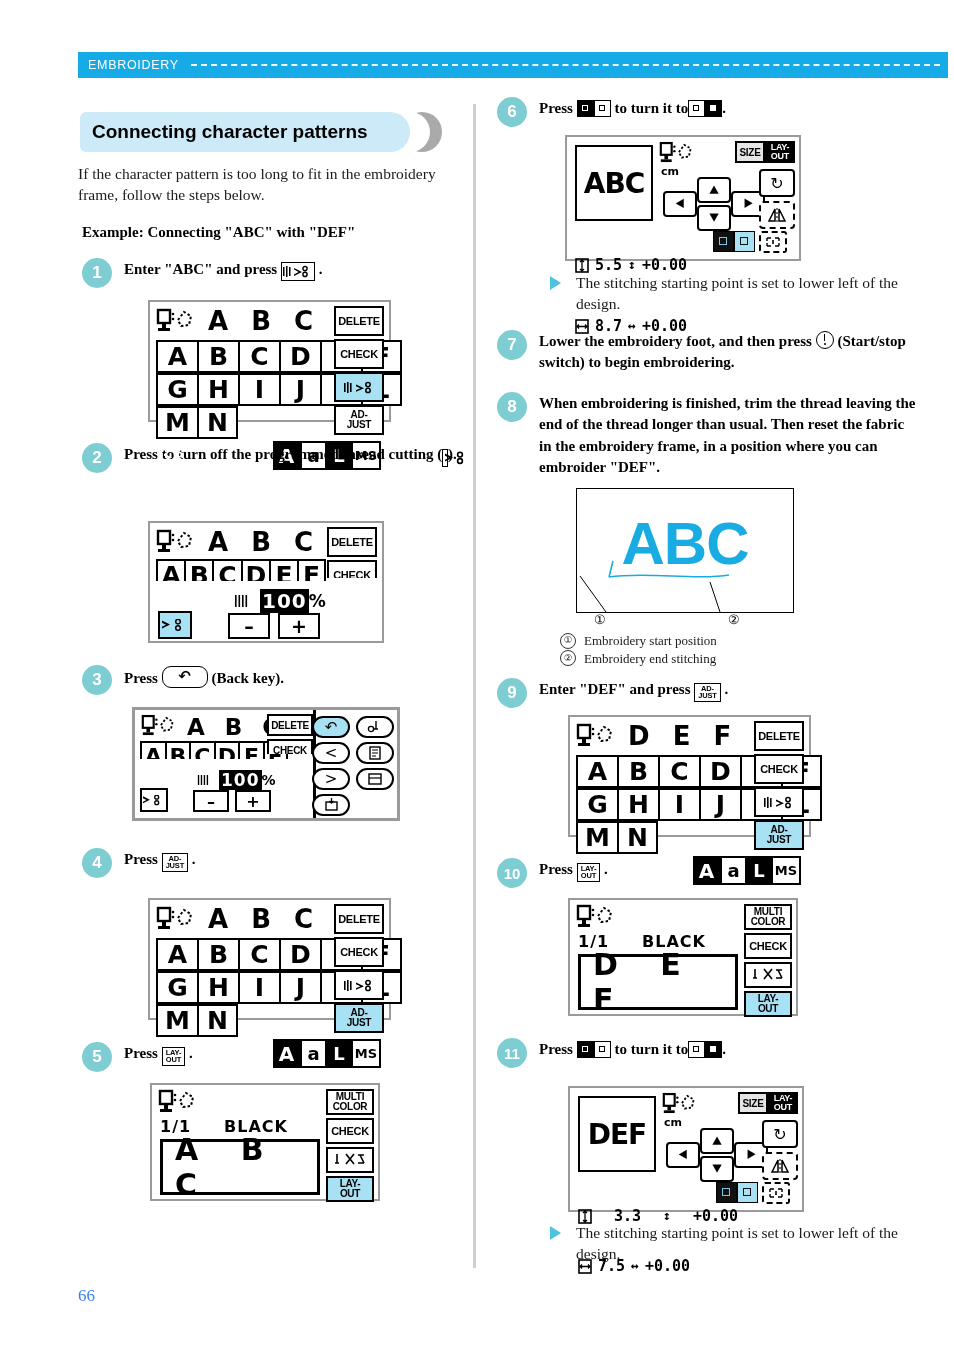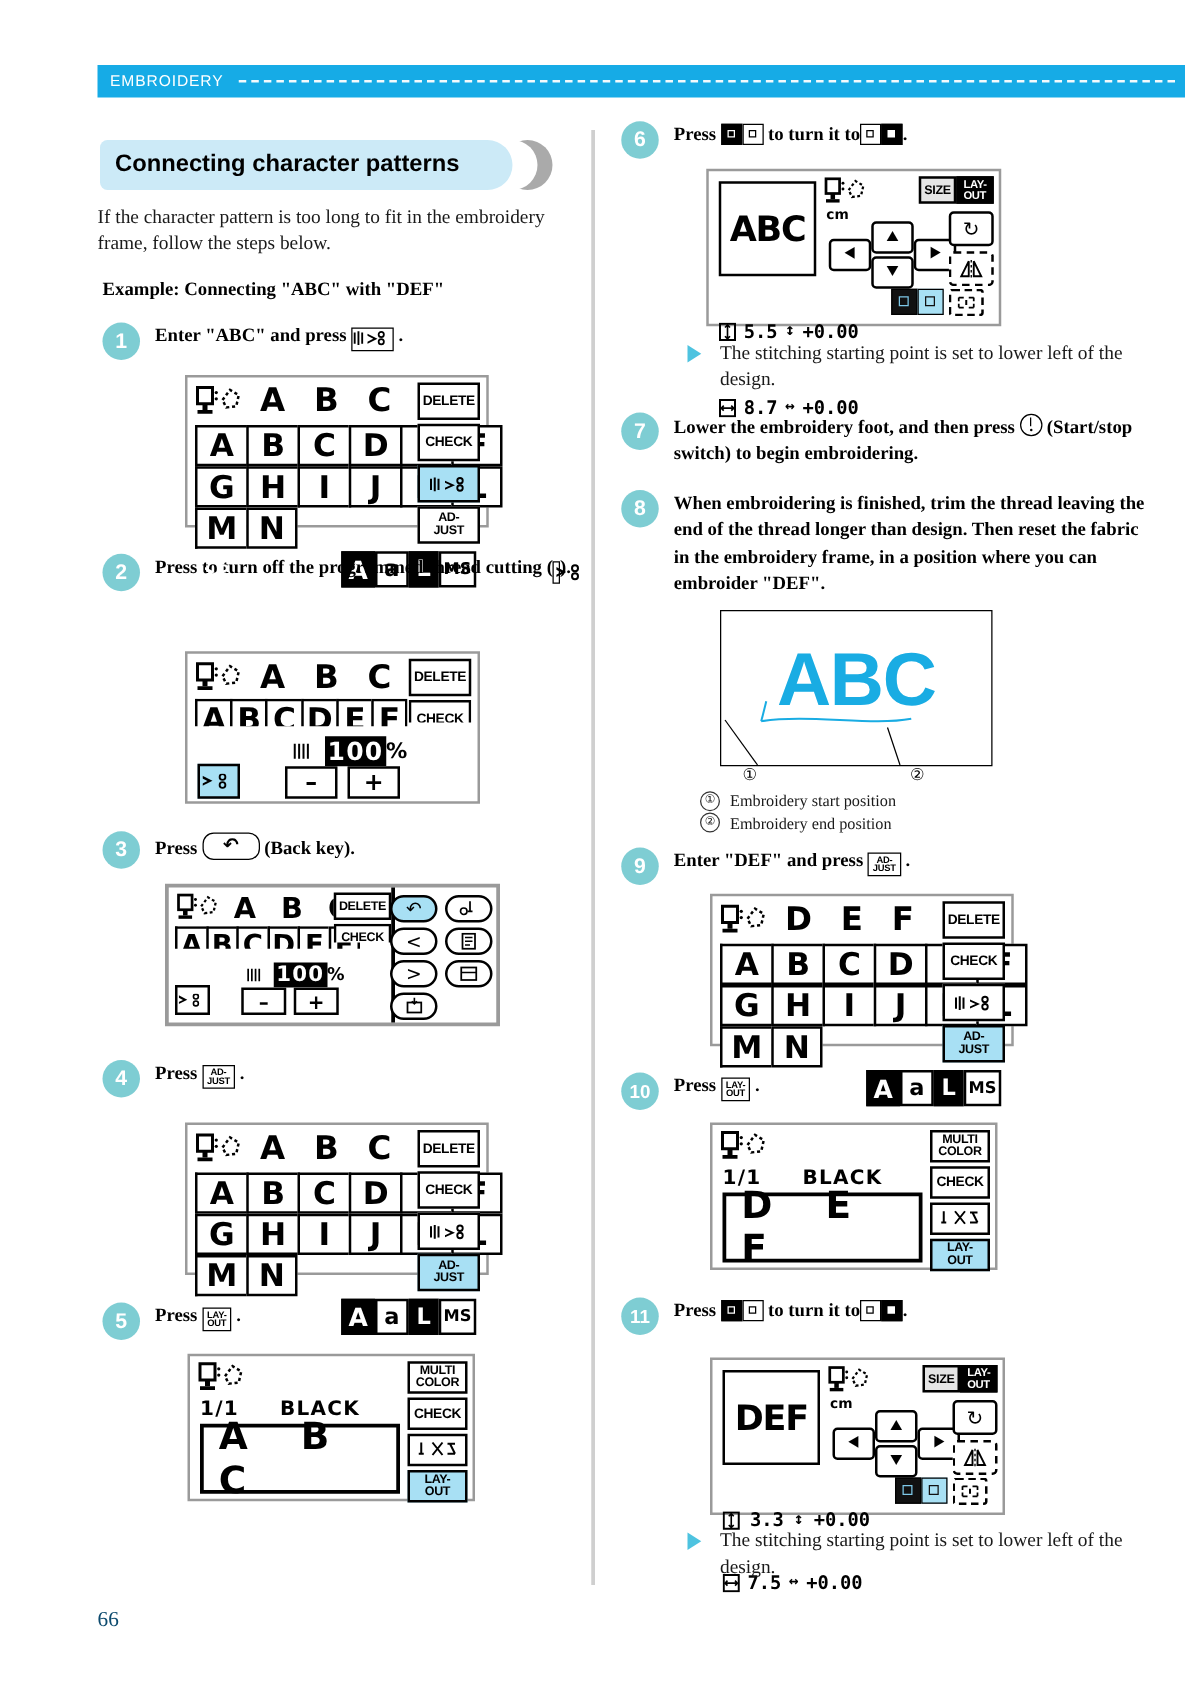--- a/index.html
+++ b/index.html
@@ -255,21 +255,21 @@
   }
   .callouts{position:absolute;left:560px;top:612px;width:300px;}
   .co-line{font-size:13px;color:#1a1a1a;line-height:1.35;display:flex;align-items:center;}
   .circ{
     display:inline-flex;width:14px;height:14px;border:1.2px solid #333;border-radius:50%;
     align-items:center;justify-content:center;font-size:9.5px;margin-right:8px;flex:none;color:#222;
     font-family:"Liberation Sans",sans-serif;
   }
 
   .pagenum{
-    position:absolute;left:78px;top:1286px;font-size:17px;color:#0c4a6e;
+    position:absolute;left:78px;top:1286px;font-size:17px;color:#3b82f6;
     font-family:"Liberation Serif",serif;
   }
 </style>
 </head>
 <body>
 
 <div class="page">
 
   <div class="hdr">
     <span class="hdr-label">EMBROIDERY</span>
@@ -778,21 +778,21 @@
     <div class="bullet">7</div>
     <div class="steptext" style="width:375px;">
       <span>Lower the embroidery foot, and then press</span>
       <span class="key-startstop"></span>
       <span>(Start/stop switch) to begin embroidering.</span>
     </div>
   </div>
 
   <div class="step" style="left:497px;top:392px;width:400px;">
     <div class="bullet">8</div>
-    <div class="steptext" style="width:380px;">When embroidering is finished, trim the thread leaving the end of the thread longer than design. Then reset the fabric in the embroidery frame, in a position where you can embroider "DEF".</div>
+    <div class="steptext" style="width:380px;">When embroidering is finished, trim the thread leaving the end of the thread longer than usual. Then reset the fabric in the embroidery frame, in a position where you can embroider "DEF".</div>
   </div>
 
   <div class="fig">
     <span class="fig-abc">ABC</span>
     <svg style="position:absolute;left:0;top:0;" width="216" height="123" viewBox="0 0 216 123">
       <path d="M32 88 C70 82, 120 92, 152 86" stroke="#19ACE3" stroke-width="1.6" fill="none"></path>
       <path d="M32 88 L36 72" stroke="#19ACE3" stroke-width="1.6" fill="none"></path>
     </svg>
   </div>
   <svg style="position:absolute;left:570px;top:560px;" width="240" height="60" viewBox="0 0 240 60">
@@ -802,21 +802,21 @@
   <div style="position:absolute;left:594px;top:612px;font-size:13px;">①</div>
   <div style="position:absolute;left:728px;top:612px;font-size:13px;">②</div>
 
   <div class="callouts" style="top:632px;">
     <div class="co-line">
       <span class="circ">①</span>
       <span>Embroidery start position</span>
     </div>
     <div class="co-line">
       <span class="circ">②</span>
-      <span>Embroidery end position</span>
+      <span>Embroidery end stitching</span>
     </div>
   </div>
 
   <div class="step" style="left:497px;top:678px;width:400px;">
     <div class="bullet">9</div>
     <div class="steptext">
       <span>Enter "DEF" and press</span>
       <span class="key key-adjust">
         <i>AD-</i><i>JUST</i>
       </span>
@@ -989,21 +989,21 @@
     <div class="ed-right" style="right:4px;top:32px;">
       <div class="rbtn">↻</div>
       <div class="rbtn dashed">
         <svg width="22" height="16" viewBox="0 0 22 16">
             <path d="M9 2 L3 14 h6z M13 2 l6 12 h-6z" fill="none" stroke="#000" stroke-width="1.5"></path>
             <path d="M11 1v14" stroke="#000" stroke-width="1.1" stroke-dasharray="2,2"></path>
           </svg>
       </div>
     </div>
     <div class="ed-dims" style="top:88px;">
-      <div style="display:flex;align-items:center;gap:8px;">
+      <div style="display:flex;align-items:center;gap:22px;">
         <svg width="14" height="15" viewBox="0 0 14 15">
             <rect x="1" y="1" width="12" height="13" fill="none" stroke="#000" stroke-width="1.6"></rect>
             <path d="M7 3v9M5 4l2-2 2 2M5 11l2 2 2-2" stroke="#000" stroke-width="1.3" fill="none"></path>
           </svg>
         <span>3.3</span>
         <span style="font-size:13px;">↕</span>
         <span>+0.00</span>
       </div>
       <div style="display:flex;align-items:center;gap:6px;margin-top:1px;">
         <svg width="14" height="15" viewBox="0 0 14 15">

